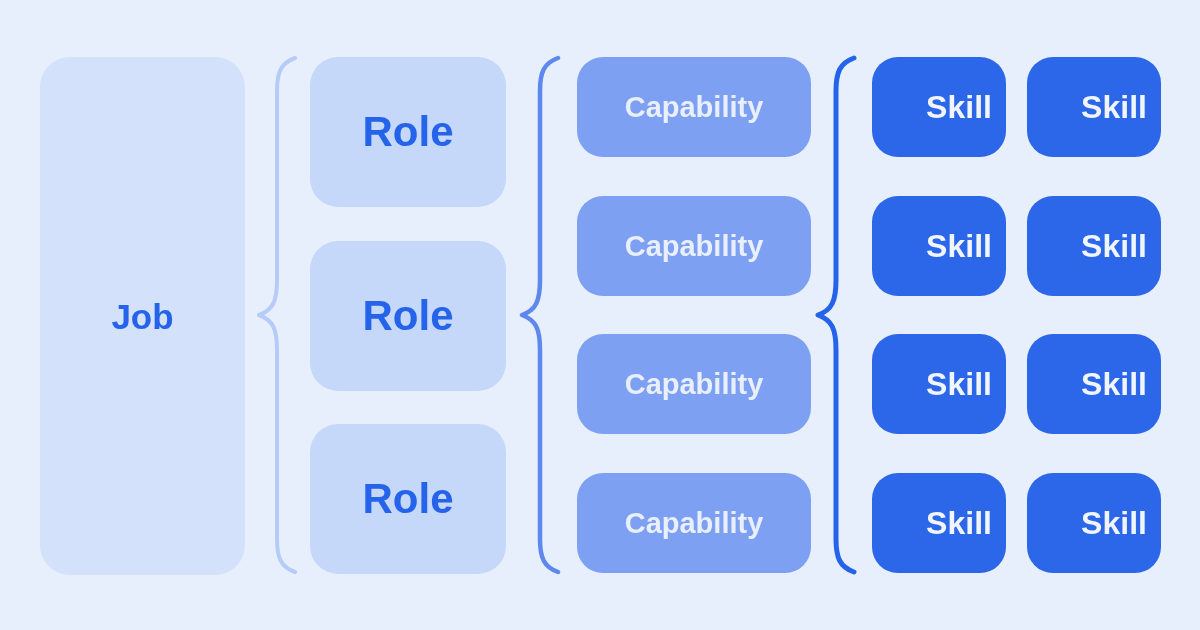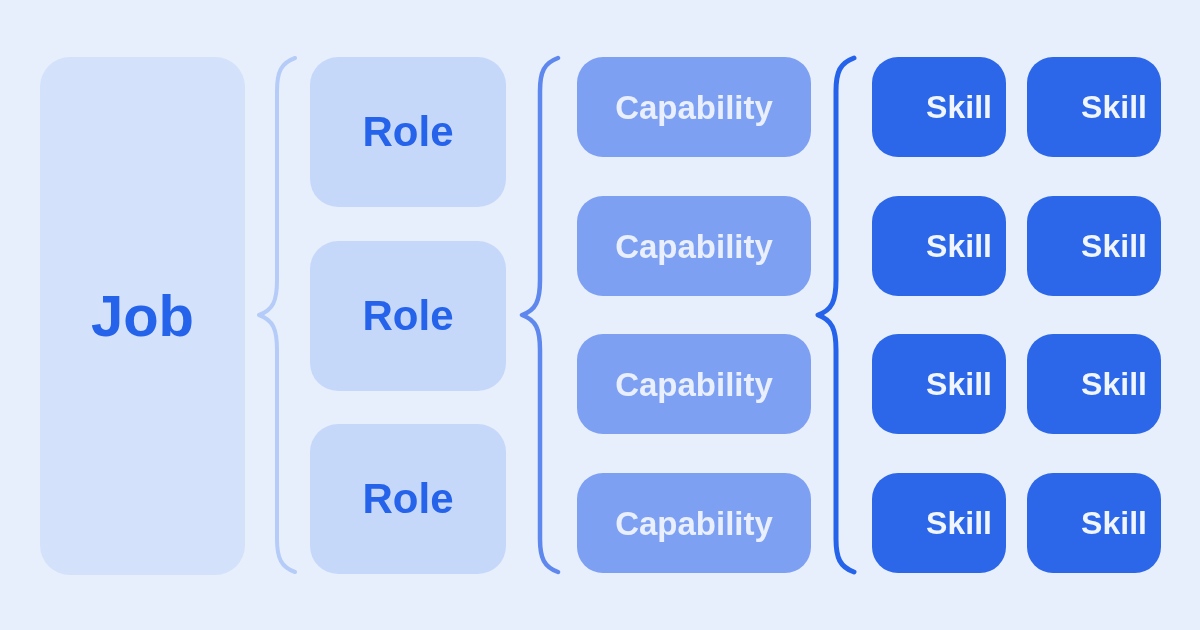--- a/index.html
+++ b/index.html
@@ -20,32 +20,32 @@
   .box{
     position:absolute;
     display:flex;align-items:center;justify-content:center;
     font-weight:700;
     box-sizing:border-box;
   }
   .box .label{display:block;line-height:1;}
   .job{
     left:40px;top:57px;width:205px;height:518px;
     background:var(--job-fill);color:var(--job-text);
-    border-radius:30px;font-size:58px;
+    border-radius:30px;font-size:35px;
   }
   .role{
     left:310px;width:196px;height:150px;
     background:var(--role-fill);color:var(--role-text);
     border-radius:28px;font-size:42px;
   }
   .role.r0{top:57px}.role.r1{top:241px}.role.r2{top:424px}
   .cap{
     left:577px;width:234px;height:100px;
     background:var(--capability-fill);color:var(--capability-text);
-    border-radius:26px;font-size:33px;
+    border-radius:26px;font-size:29px;
   }
   .skill{
     width:134px;height:100px;
     background:var(--skill-fill);color:var(--skill-text);
     border-radius:26px;font-size:32px;padding-left:40px;
   }
   .skill.c0{left:872px}.skill.c1{left:1027px}
   .row0{top:57px}.row1{top:196px}.row2{top:334px}.row3{top:473px}
   .brace{position:absolute;top:55px;width:46px;height:520px;}
   .brace path{fill:none;stroke-linecap:round;stroke-linejoin:round;}

